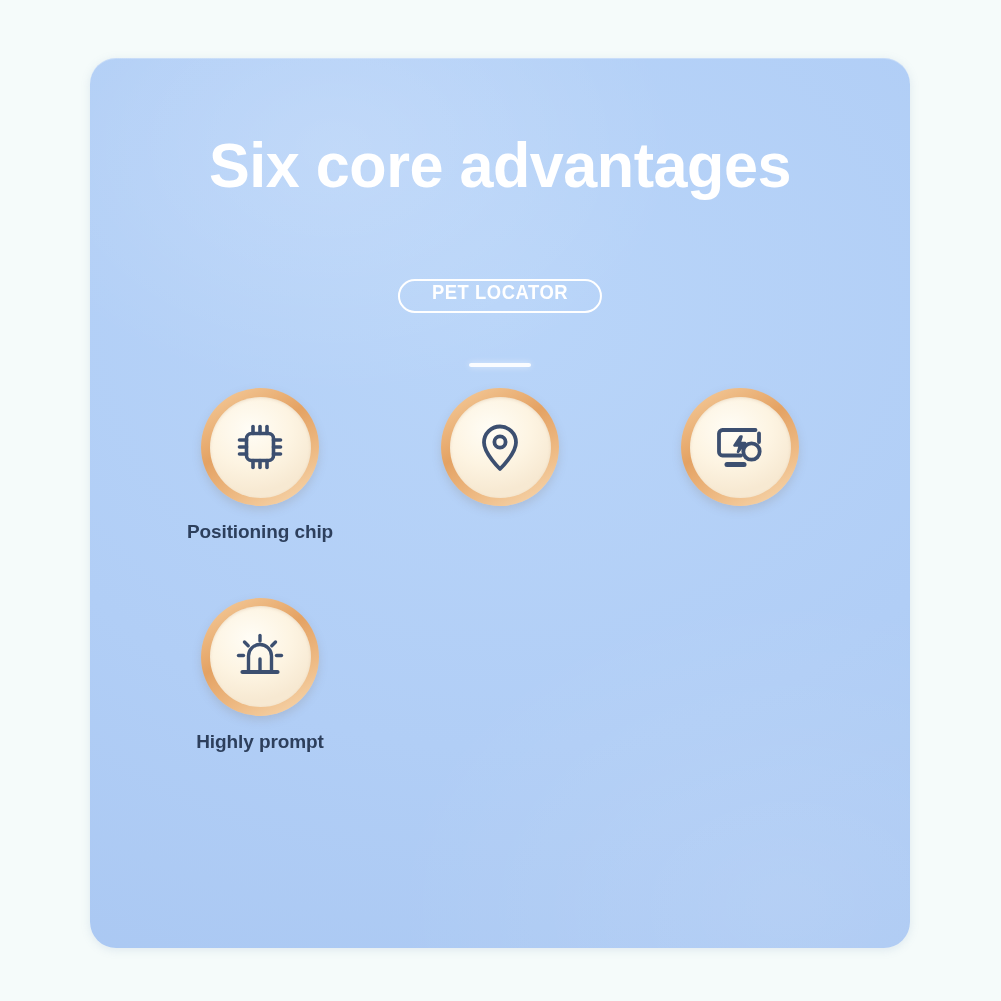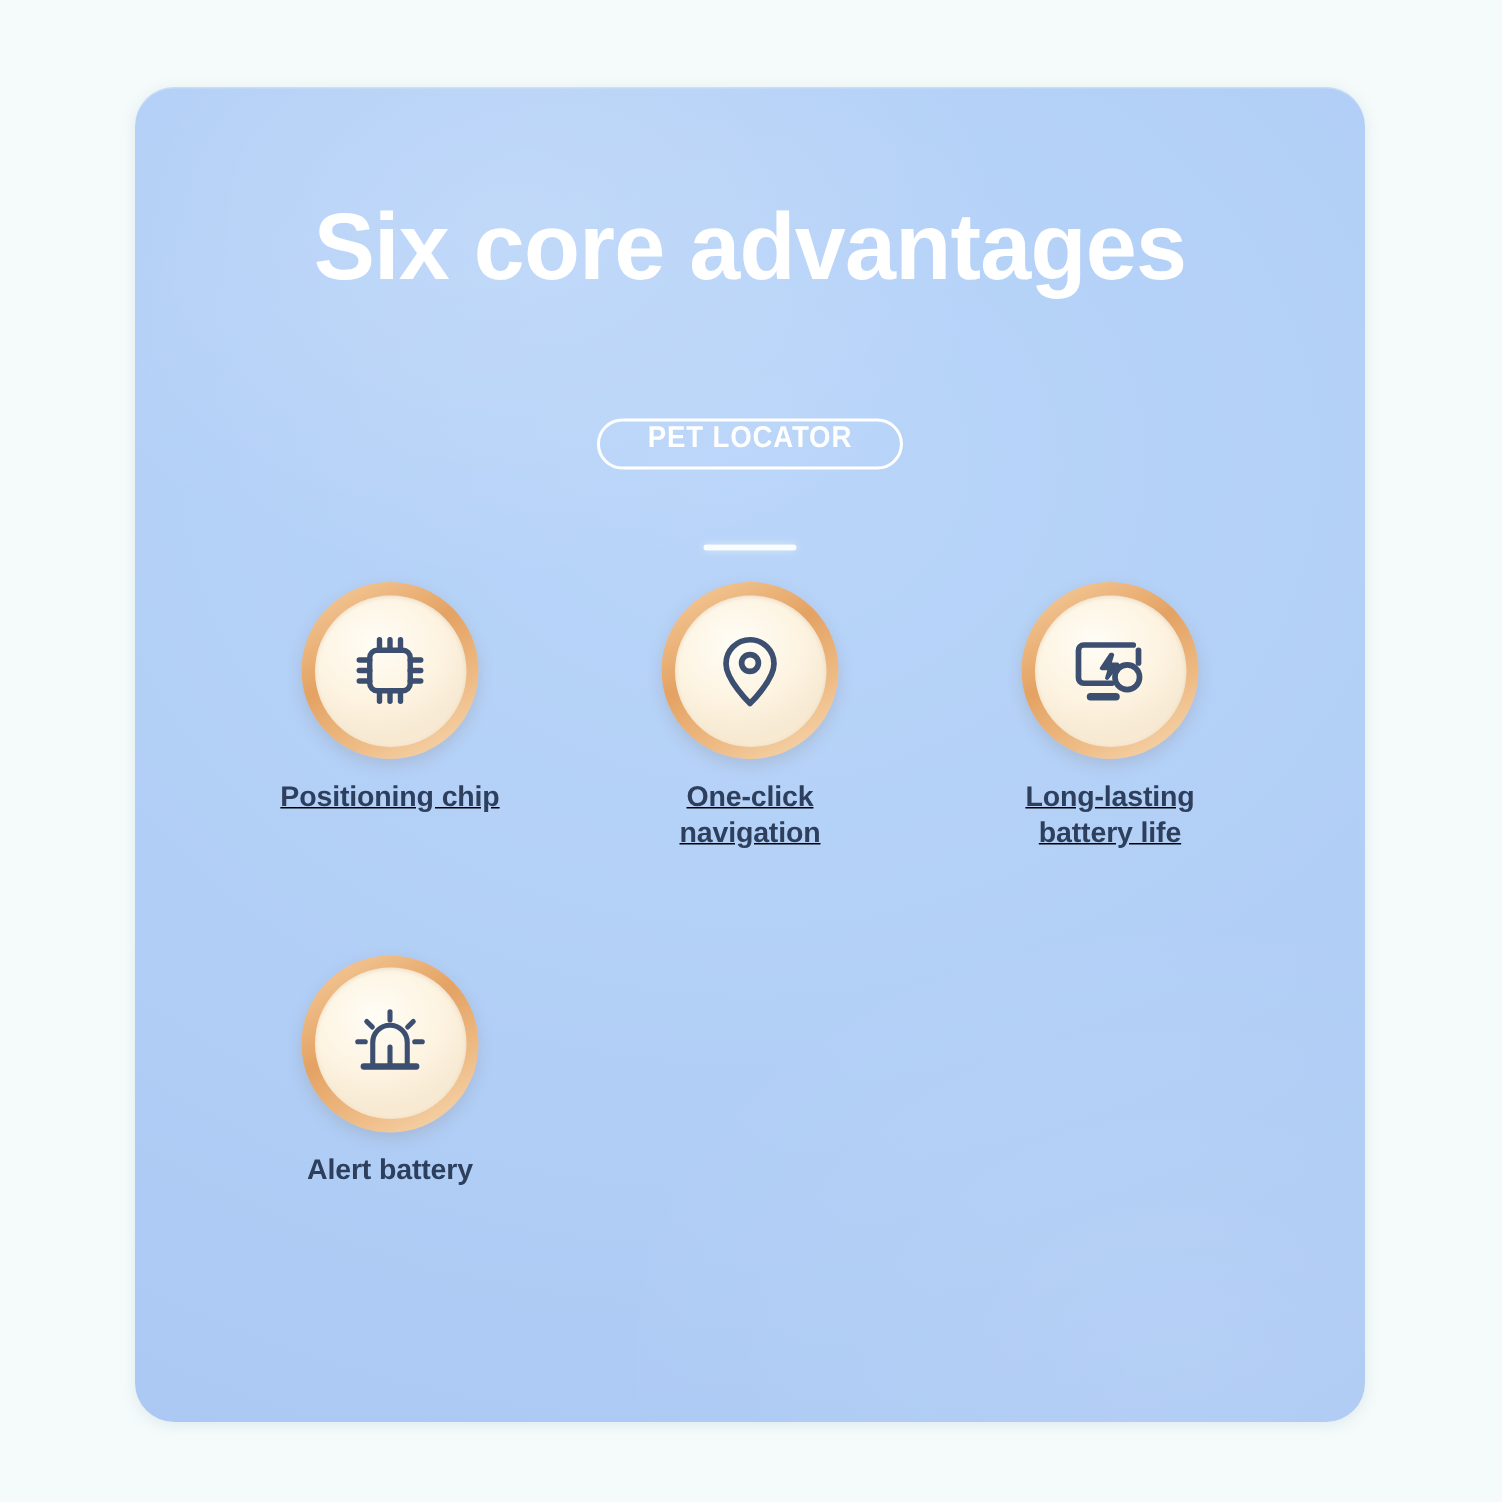--- a/index.html
+++ b/index.html
@@ -153,21 +153,21 @@
     text-align: center;
     color: #2d3f5c;
     font-size: 19px;
     font-weight: 700;
     line-height: 1.25;
     letter-spacing: -0.1px;
     white-space: pre-line;
   }
 
   
-  #row-1 { margin-bottom: 69px; text-decoration: underline; }
+  #row-1 { margin-bottom: 54px; }
 </style>
 </head>
 <body>
 
 <div id="stage">
 
   <div id="feature-card">
 
     <div id="page-title">Six core advantages</div>
 
@@ -211,40 +211,36 @@
             <div class="inner">
               <span>
                 <svg width="56" height="56" viewBox="0 0 56 56" fill="none" stroke="#3c4f70" stroke-width="3.8" stroke-linecap="round" stroke-linejoin="round">
                   <path d="M28 50 C28 50 44 34.5 44 23.5 C44 14.7 36.8 7.5 28 7.5
                            C19.2 7.5 12 14.7 12 23.5 C12 34.5 28 50 28 50 Z"></path>
                   <circle cx="28" cy="23" r="5.6"></circle>
                 </svg>
               </span>
             </div>
           </div>
-          <div class="feature-label">One-click
-navigation</div>
         </div>
 
         <div class="feature-cell">
           <div class="icon-badge">
             <div class="inner">
               <span>
                 <svg width="58" height="58" viewBox="0 0 58 58" fill="none" stroke="#3c4f70" stroke-width="3.8" stroke-linecap="round" stroke-linejoin="round">
                   <path d="M44.5 12 H11.5 a3.5 3.5 0 0 0 -3.5 3.5 V34 a3.5 3.5 0 0 0 3.5 3.5 H30"></path>
                   <path d="M48 15.5 V24"></path>
                   <path d="M29.5 18.5 L23.5 27.5 H29 L27 34 L34 25 H28.5 L30.5 18.5 Z" fill="#3c4f70" stroke-width="2.6"></path>
                   <circle cx="40.5" cy="33.5" r="8.2"></circle>
                   <line x1="16" y1="46.5" x2="33" y2="46.5" stroke-width="5"></line>
                 </svg>
               </span>
             </div>
           </div>
-          <div class="feature-label">Long-lasting
-battery life</div>
         </div>
 
       </div>
 
       <div class="feature-row" id="row-2">
 
         <div class="feature-cell">
           <div class="icon-badge">
             <div class="inner">
               <span>
@@ -254,21 +250,21 @@
                   <line x1="28" y1="30" x2="28" y2="43"></line>
                   <line x1="28" y1="6.5" x2="28" y2="12"></line>
                   <line x1="12.5" y1="13" x2="16.2" y2="16.7"></line>
                   <line x1="43.5" y1="13" x2="39.8" y2="16.7"></line>
                   <line x1="6.5" y1="26.5" x2="11.5" y2="26.5"></line>
                   <line x1="49.5" y1="26.5" x2="44.5" y2="26.5"></line>
                 </svg>
               </span>
             </div>
           </div>
-          <div class="feature-label">Alert battery</div>
+          <div class="feature-label">Highly prompt</div>
         </div>
 
 
         <div class="feature-cell empty">
           <div class="icon-badge">
             <div class="inner"></div>
           </div>
           <div class="feature-label"></div>
         </div>
 

